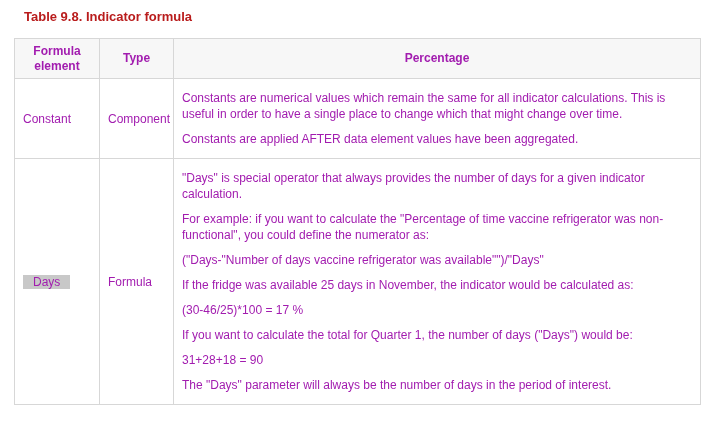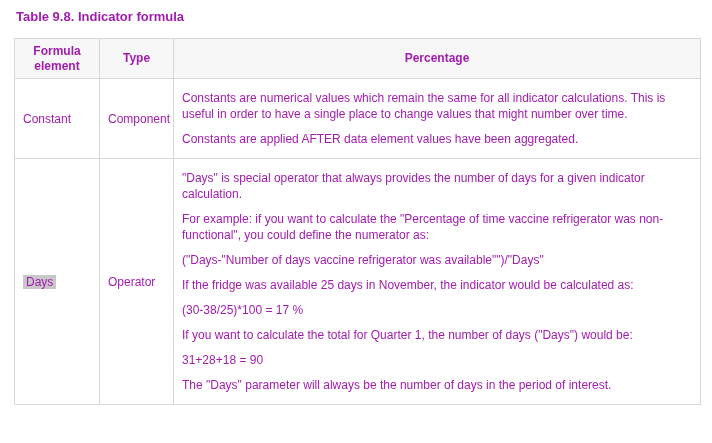--- a/index.html
+++ b/index.html
@@ -8,23 +8,23 @@
     width: 712px; height: 443px;
     background: #ffffff;
     font-family: "Liberation Sans", sans-serif;
     color: #333333;
     overflow: hidden;
   }
   .page { width: 712px; height: 443px; overflow: hidden; }
   .doc-title {
     font-size: 13px;
     font-weight: bold;
-    color: #a21caf;
+    color: #b91c1c;
     padding: 9px 0 0 8px;
-    margin: 0 0 14px 8px;
+    margin: 0 0 14px 16px;
     line-height: 15px;
   }
   table.formula-table {
     border-collapse: collapse;
     table-layout: fixed;
     margin-left: 14px;
     width: 686px;
     font-size: 12px;
     color: #a21caf;
   }
@@ -50,21 +50,21 @@
   .col-desc { width: 527px; }
   td.desc-cell p {
     margin: 9px 0;
     line-height: 16px;
   }
   tr.row-constant { height: 76px; }
   tr.row-data-elements { height: 36px; }
   tr.row-days { height: 242px; }
   .sel-highlight {
     background: #c8c8c8;
-    padding: 0 3px;
+    padding: 0 10px;
   }
 </style>
 </head>
 <body>
 
 <div class="page">
 
   <p class="doc-title">Table 9.8. Indicator formula</p>
 
   <table class="formula-table">
@@ -82,39 +82,39 @@
     </thead>
     <tbody>
       <tr class="row-constant">
         <td>
           <span>Constant</span>
         </td>
         <td>
           <span>Component</span>
         </td>
         <td class="desc-cell">
-          <p>Constants are numerical values which remain the same for all indicator calculations. This is useful in order to have a single place to change values that might number over time.</p>
+          <p>Constants are numerical values which remain the same for all indicator calculations. This is useful in order to have a single place to change which that might change over time.</p>
           <p>Constants are applied AFTER data element values have been aggregated.</p>
         </td>
       </tr>
 
 
       <tr class="row-days">
         <td>
           <span class="sel-highlight">Days</span>
         </td>
         <td>
-          <span>Operator</span>
+          <span>Formula</span>
         </td>
         <td class="desc-cell">
           <p>"Days" is special operator that always provides the number of days for a given indicator calculation.</p>
           <p>For example: if you want to calculate the "Percentage of time vaccine refrigerator was non-functional", you could define the numerator as:</p>
           <p>("Days-"Number of days vaccine refrigerator was available"")/"Days"</p>
           <p>If the fridge was available 25 days in November, the indicator would be calculated as:</p>
-          <p>(30-38/25)*100 = 17 %</p>
+          <p>(30-46/25)*100 = 17 %</p>
           <p>If you want to calculate the total for Quarter 1, the number of days ("Days") would be:</p>
           <p>31+28+18 = 90</p>
           <p>The "Days" parameter will always be the number of days in the period of interest.</p>
         </td>
       </tr>
 
     </tbody>
   </table>
 
 </div>

